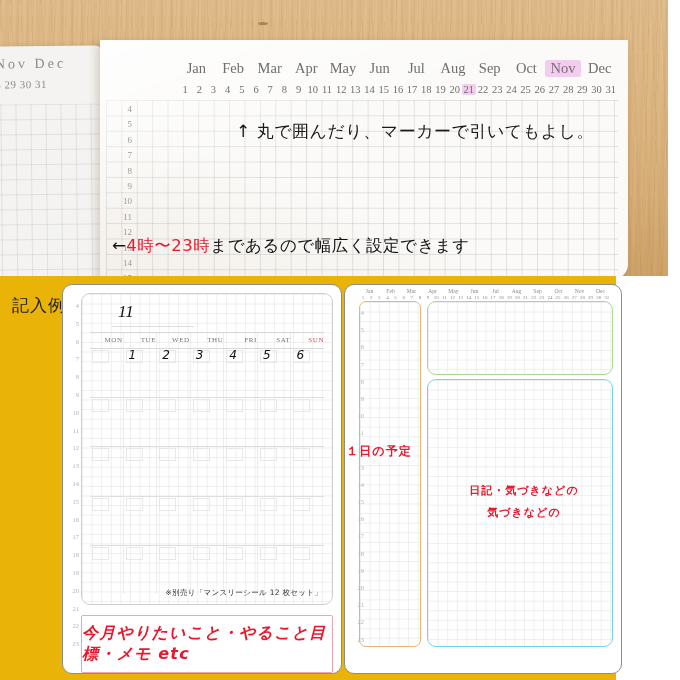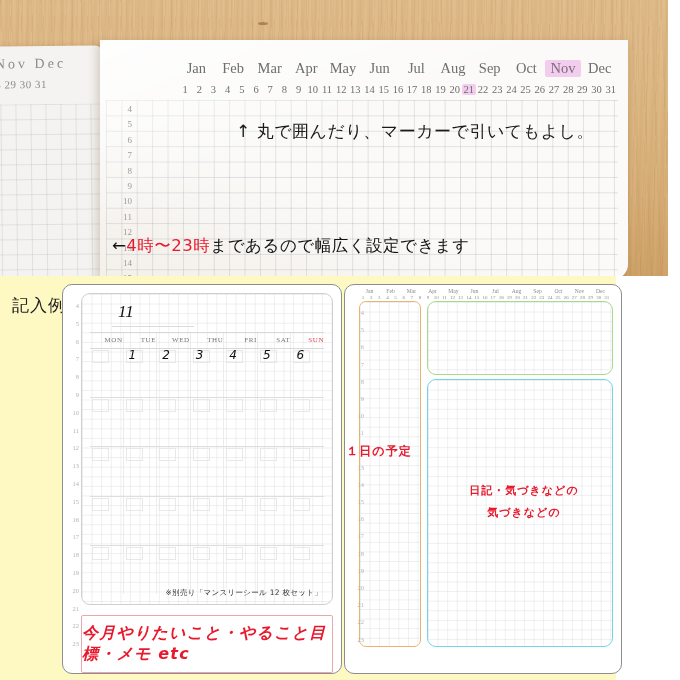--- a/index.html
+++ b/index.html
@@ -51,21 +51,21 @@
 
   .ann{position:absolute;white-space:nowrap;font-family:"DejaVu Sans",sans-serif;}
   .ann.blk{color:#1a1a1a;}
   .ann.red{color:#e8192c;}
   #ann1{left:236px;top:120px;font-size:17px;letter-spacing:.5px;}
   #ann2{left:108px;top:162px;font-size:18.5px;letter-spacing:.5px;font-weight:700;}
   #ann3{left:112px;top:235px;font-size:16.5px;letter-spacing:.5px;}
   #ann3 .b{color:#111;}
 
   
-  .diagram{position:absolute;left:0;top:276px;width:616px;height:404px;background:#fef9c3;}
+  .diagram{position:absolute;left:0;top:276px;width:616px;height:404px;background:#eab308;}
   .rei{position:absolute;left:12px;top:18px;font-family:"DejaVu Sans",sans-serif;font-size:17px;color:#222;letter-spacing:1px;}
 
   .panel{position:absolute;background:#fff;border:1px solid #8d8d8d;border-radius:10px;}
   #panelL{left:62px;top:8px;width:278px;height:388px;}
   #panelR{left:344px;top:8px;width:276px;height:388px;}
 
   .sheet{position:absolute;border:1px solid #cfcfcf;border-radius:9px;background:#fff;}
   .sheetgrid{position:absolute;inset:0;border-radius:9px;
     background-image:linear-gradient(to right,rgba(180,185,190,.22) 1px,transparent 1px),
                      linear-gradient(to bottom,rgba(180,185,190,.22) 1px,transparent 1px);

